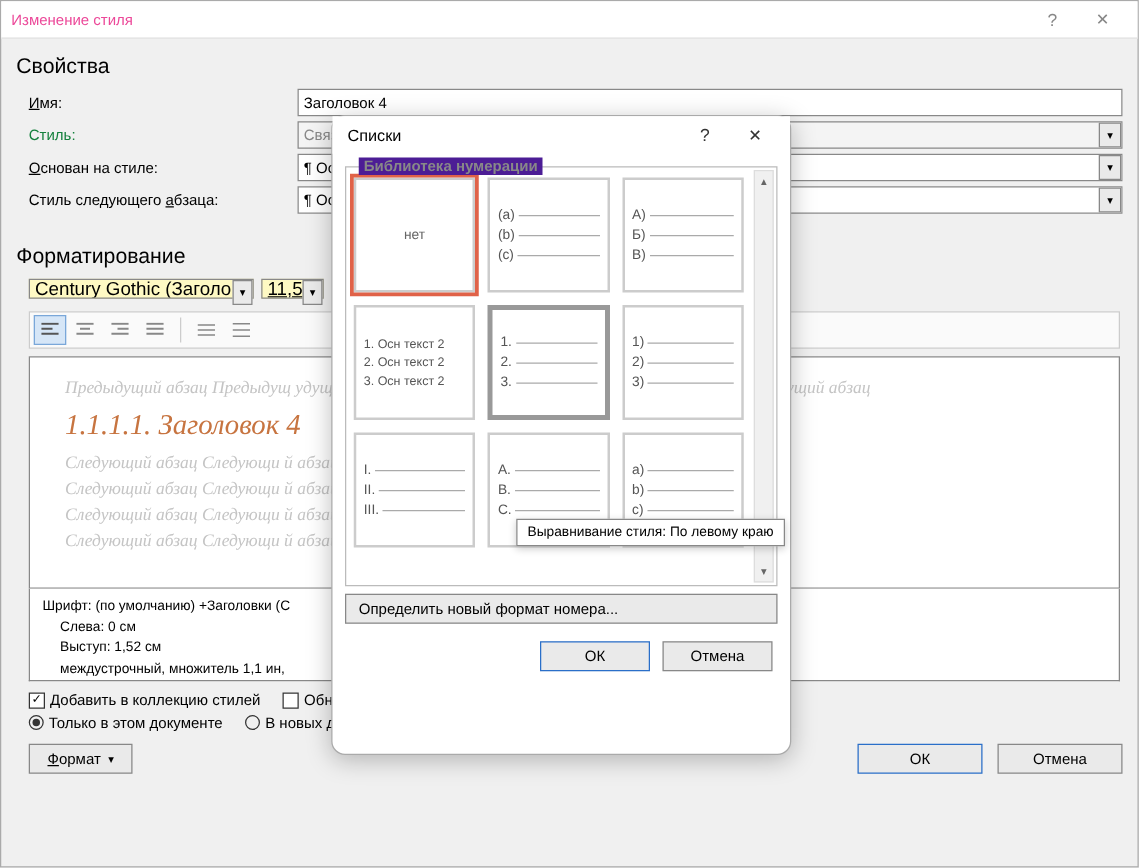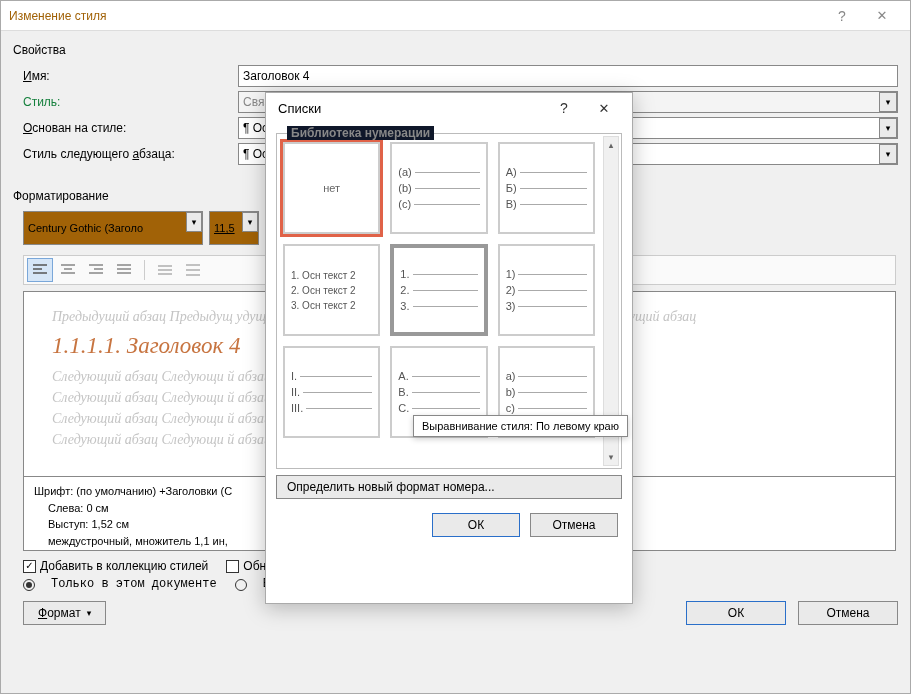--- a/index.html
+++ b/index.html
@@ -2,79 +2,79 @@
 <html><head>
 <meta charset="utf-8">
 <style>
   * { box-sizing: border-box; margin: 0; padding: 0; }
   body { font-family: "Segoe UI", Tahoma, sans-serif; font-size: 12px; background: #fff; color: #000; }
   
   .window { position: absolute; border: 1px solid #aaa; background: #fff; }
   .main-window { left: 0; top: 0; width: 911px; height: 694px; background: #f0f0f0; }
   
   .titlebar { display: flex; align-items: center; height: 30px; padding: 0 8px; background: #fff; border-bottom: 1px solid #ddd; }
-  .titlebar .title { flex: 1; color: #a16207; font-size: 12px; }
+  .titlebar .title { flex: 1; color: #ec4899; font-size: 12px; }
   .titlebar .tbtn { width: 40px; height: 28px; display: flex; align-items: center; justify-content: center; color: #888; cursor: default; }
   .titlebar .tbtn.help { font-size: 14px; }
   .titlebar .tbtn.close { font-size: 13px; }
   
   .content { padding: 8px 12px; }
   
-  .section-label { font-size: 12px; margin: 4px 0 8px 0; }
+  .section-label { font-size: 17px; margin: 4px 0 8px 0; }
   
   .form-row { display: flex; align-items: center; margin: 4px 0; }
   .form-row .lbl { width: 215px; }
   .form-row .lbl .ul { text-decoration: underline; }
   .form-row .input-text { flex: 1; height: 22px; border: 1px solid #888; padding: 0 4px; font-size: 12px; background: #fff; }
   .form-row .combo { flex: 1; position: relative; }
   .form-row .combo input { width: 100%; height: 22px; border: 1px solid #888; padding: 0 4px; font-size: 12px; background: #f4f4f4; color: #888; }
   .form-row .combo .arrow { position: absolute; right: 1px; top: 1px; width: 18px; height: 20px; border: 1px solid #888; background: #eaeaea; display: flex; align-items: center; justify-content: center; font-size: 9px; }
   .form-row .combo.en input { color: #000; background: #fff; }
   
   .fmt-row { display: flex; align-items: center; gap: 6px; margin: 6px 0 10px 0; }
   .fmt-row .combo-sm { position: relative; }
-  .fmt-row .combo-sm input { height: 34px; border: 1px solid #888; padding: 0 4px; font-size: 11px; background: #a16207; }
+  .fmt-row .combo-sm input { height: 16px; border: 1px solid #888; padding: 0 4px; font-size: 15px; background: #fef9c3; }
   .fmt-row .combo-sm .arrow { position: absolute; right: 1px; top: 1px; width: 16px; height: 20px; border: 1px solid #888; background: #eaeaea; display: flex; align-items: center; justify-content: center; font-size: 9px; }
   
   .toolbar { display: flex; align-items: center; gap: 0; border: 1px solid #ccc; background: #fafafa; padding: 2px; margin-bottom: 6px; }
   .tb-btn { width: 26px; height: 24px; display: flex; align-items: center; justify-content: center; border: 1px solid transparent; margin: 0 1px; }
   .tb-btn.sel { border: 1px solid #7aa7d9; background: #d6e6f7; }
   .tb-sep { width: 1px; height: 20px; background: #ccc; margin: 0 6px; }
   .tb-btn svg { display: block; }
   
   .preview { border: 1px solid #888; background: #fff; height: 186px; padding: 14px 28px; overflow: hidden; font-family: Georgia, serif; color: #c4c4c4; font-size: 14px; line-height: 1.5; font-style: italic; }
   .preview .heading-sample { color: #c77440; font-style: italic; font-size: 23px; margin: 2px 0; font-family: Georgia, serif; }
   
   .desc-box { border: 1px solid #888; border-top: none; background: #fff; padding: 6px 10px; font-size: 11px; line-height: 1.5; height: 74px; overflow: hidden; }
   
   .chk-row { display: flex; align-items: center; gap: 18px; margin: 8px 0 4px 0; }
   .chk { display: flex; align-items: center; gap: 4px; }
   .chk-box { width: 13px; height: 13px; border: 1px solid #333; background: #fff; display: flex; align-items: center; justify-content: center; font-size: 10px; line-height: 1; }
-  .radio { display: flex; align-items: flex-end; gap: 16px; font-family: Liberation Mono, monospace; }
+  .radio { display: flex; align-items: center; gap: 4px; }
   .radio-circ { width: 12px; height: 12px; border: 1px solid #333; border-radius: 50%; display: flex; align-items: center; justify-content: center; }
   .radio-circ .dot { width: 6px; height: 6px; background: #333; border-radius: 50%; }
   
   .btn-row { display: flex; align-items: center; margin-top: 10px; }
   .btn { height: 24px; min-width: 80px; border: 1px solid #888; background: #eaeaea; padding: 0 14px; display: inline-flex; align-items: center; justify-content: center; font-size: 12px; cursor: default; }
   .btn.primary { border: 1px solid #2a6fc9; }
   .btn .dd { margin-left: 6px; font-size: 9px; }
   
   
-  .lists-dialog { left: 265px; top: 92px; width: 368px; height: 512px; background: #fff; z-index: 10; box-shadow: 0 4px 20px rgba(0,0,0,.25); }
+  .lists-dialog { left: 265px; top: 92px; width: 368px; height: 512px; background: #fff; z-index: 10; box-shadow: 0 4px 20px rgba(0,0,0,.25); border-radius: 11px; }
   .lists-dialog .titlebar { background: #fff; border-bottom: none; }
   .lists-dialog .titlebar .title { color: #000; font-size: 13px; padding-left: 4px; }
   .lists-dialog .tbtn { color: #333; }
   
   .tabs { display: flex; border-bottom: 1px solid #bbb; margin: 4px 10px 0 10px; }
   .tab { padding: 5px 12px; border: 1px solid transparent; position: relative; top: 1px; font-size: 12px; }
   .tab.active { border: 1px solid #bbb; border-bottom: 1px solid #fff; background: #fff; }
   
   .lib { margin: 10px 10px 6px 10px; position: relative; }
   .lib-frame { border: 1px solid #bbb; padding: 8px 6px; position: relative; height: 336px; }
-  .lib-title { position: absolute; top: -8px; left: 10px; background: #0f172a; padding: 0 4px; color: #888; font-weight: bold; font-size: 12px; }
+  .lib-title { position: absolute; top: -8px; left: 10px; background: #4c1d95; padding: 0 4px; color: #888; font-weight: bold; font-size: 12px; }
   .scroll { position: absolute; right: 2px; top: 2px; bottom: 2px; width: 16px; background: #f0f0f0; border: 1px solid #ddd; }
   .scroll .up, .scroll .down { height: 16px; display: flex; align-items: center; justify-content: center; font-size: 9px; color: #666; }
   .scroll .down { position: absolute; bottom: 0; left: 0; right: 0; }
   
   .grid { display: grid; grid-template-columns: repeat(3, 1fr); gap: 10px; margin-right: 20px; }
   .cell { border: 2px solid #ccc; background: #fff; height: 92px; padding: 6px; font-size: 11px; color: #555; display: flex; flex-direction: column; justify-content: center; gap: 4px; }
   .cell.sel { outline: 3px solid #e06248; outline-offset: 0px; }
   .cell.hover { border: 4px solid #999; }
   .cell .none { text-align: center; color: #666; }
   .cell .line { display: flex; align-items: center; gap: 3px; }

